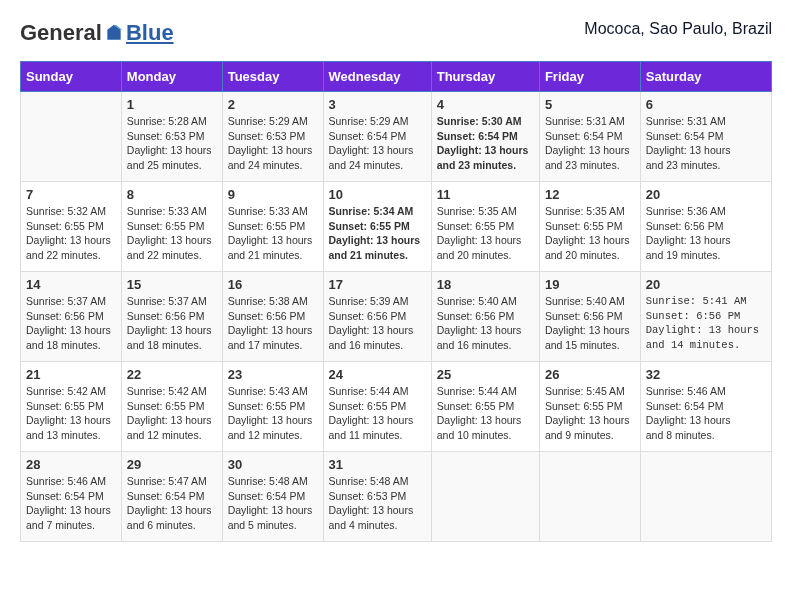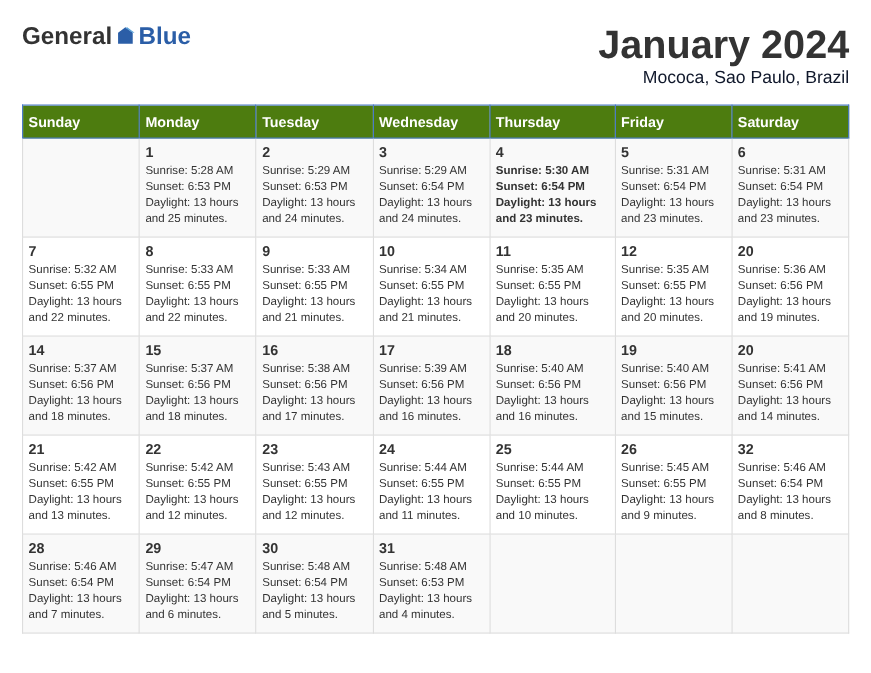--- a/index.html
+++ b/index.html
@@ -23,21 +23,21 @@
       text-align: right;
     }
     .logo-text {
       display: flex;
       align-items: center;
       font-size: 22px;
       font-weight: bold;
       color: #333;
     }
     .logo-general { color: #333; }
-    .logo-blue { color: #2b5ea7; }
+    .logo-blue { color: #2b5ea7; text-decoration: underline; }
     .logo-icon {
       width: 20px;
       height: 20px;
       margin: 0 2px;
     }
     .title-area {
       text-align: right;
     }
     .calendar-title {
       font-size: 36px;
@@ -47,21 +47,21 @@
     .calendar-subtitle {
       font-size: 16px;
       color: #0f172a;
     }
     table {
       width: 100%;
       border-collapse: collapse;
       font-size: 11px;
     }
     thead tr {
-      background-color: #4d7c0f;
+      background-color: #6d28d9;
       color: #fff;
     }
     thead th {
       padding: 7px 5px;
       text-align: left;
       font-size: 13px;
       font-weight: bold;
       border: 1px solid #4a7bc7;
     }
     tbody tr {
@@ -102,21 +102,20 @@
     <div class="logo-text">
       <span class="logo-general">General</span>
       <svg class="logo-icon" viewBox="0 0 24 24">
         <path d="M12 2 L20 8 L20 20 L4 20 L4 8 Z" fill="#2b5ea7"></path>
         <path d="M14 2 L22 8 L20 8 L12 3 Z" fill="#5ba3d9"></path>
       </svg>
       <span class="logo-blue">Blue</span>
     </div>
   </div>
   <div class="title-area">
-    <div class="calendar-title">January 2024</div>
     <div class="calendar-subtitle">Mococa, Sao Paulo, Brazil</div>
   </div>
 </div>
 
 <table>
   <thead>
     <tr>
     <th>Sunday</th>
         <th>Monday</th>
         <th>Tuesday</th>
@@ -189,21 +188,21 @@
         </td>
         <td>
           <div class="day-number">9</div>
           <div class="day-info" style="white-space: pre-line;">Sunrise: 5:33 AM
 Sunset: 6:55 PM
 Daylight: 13 hours
 and 21 minutes.</div>
         </td>
         <td>
           <div class="day-number">10</div>
-          <div class="day-info" style="white-space: pre-line;">Sunrise: 5:34 AM
+          <div class="day-info" style="white-space: pre-line; font-weight: bold;">Sunrise: 5:34 AM
 Sunset: 6:55 PM
 Daylight: 13 hours
 and 21 minutes.</div>
         </td>
         <td>
           <div class="day-number">11</div>
           <div class="day-info" style="white-space: pre-line;">Sunrise: 5:35 AM
 Sunset: 6:55 PM
 Daylight: 13 hours
 and 20 minutes.</div>
@@ -261,21 +260,21 @@
         </td>
         <td>
           <div class="day-number">19</div>
           <div class="day-info" style="white-space: pre-line;">Sunrise: 5:40 AM
 Sunset: 6:56 PM
 Daylight: 13 hours
 and 15 minutes.</div>
         </td>
         <td>
           <div class="day-number">20</div>
-          <div class="day-info" style="white-space: pre-line;">Sunrise: 5:41 AM
+          <div class="day-info" style="white-space: pre-line; font-family: Liberation Mono, monospace;">Sunrise: 5:41 AM
 Sunset: 6:56 PM
 Daylight: 13 hours
 and 14 minutes.</div>
         </td>
       </tr>
       <tr>
         <td>
           <div class="day-number">21</div>
           <div class="day-info" style="white-space: pre-line;">Sunrise: 5:42 AM
 Sunset: 6:55 PM

